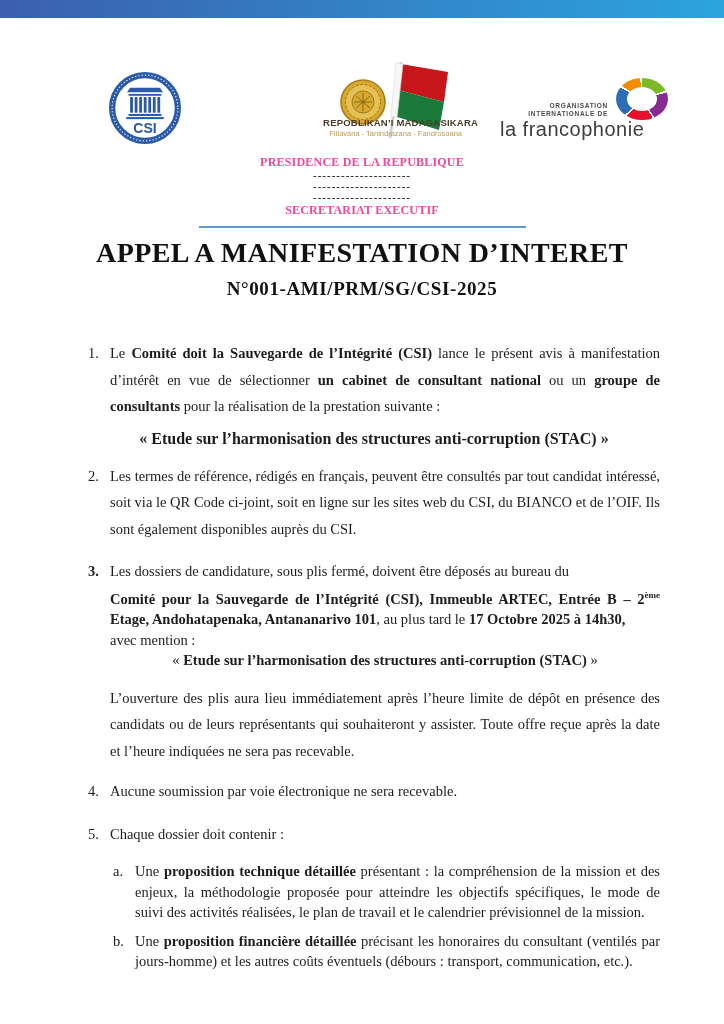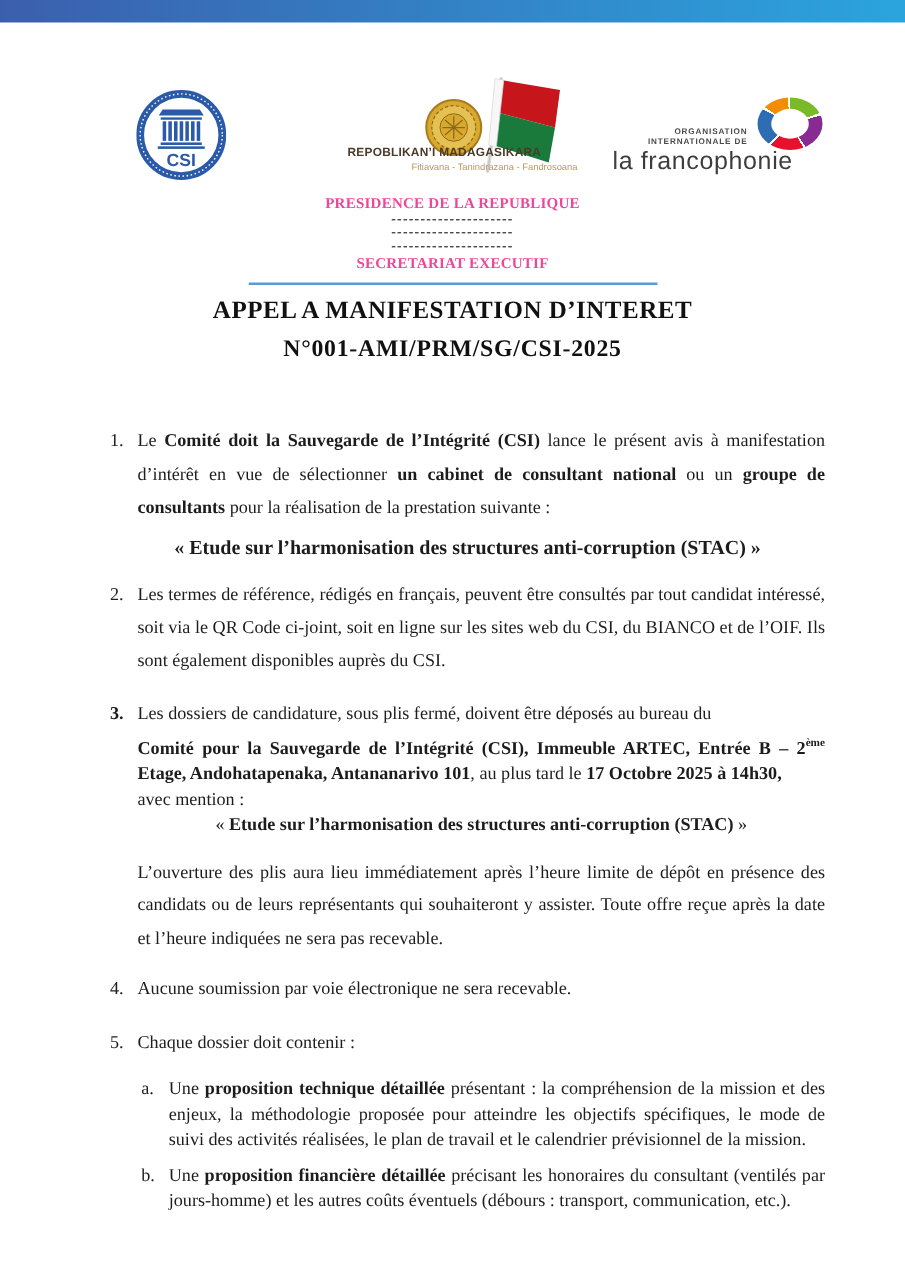--- a/index.html
+++ b/index.html
@@ -9,29 +9,29 @@
   }
   .topbar {
     position:absolute; top:0; left:0; width:724px; height:18px;
     background:linear-gradient(to right,#3b5fad,#2ba4de);
   }
   
   .logos { position:absolute; top:18px; left:0; width:724px; height:132px;margin-left:16px; }
   .csi-logo { position:absolute; left:93px; top:54px; width:72px; height:72px; }
   .mg-emblem { position:absolute; left:290px; top:42px; width:150px; height:80px; }
   .mg-name {
-    position:absolute; left:262px; top:99px; width:200px; text-align:left;
+    position:absolute; left:262px; top:99px; width:200px; text-align:right;
     font-family:"Liberation Sans",sans-serif; font-weight:bold; font-size:9.5px;
     color:#4a3b28; letter-spacing:0.2px;
   }
   .mg-motto {
     position:absolute; left:246px; top:111px; width:200px; text-align:right;
     font-family:Liberation Sans, sans-serif; font-size:7.5px; color:#b89a55;
   }
-  .oif { position:absolute; right:80px; top:60px; width:170px; height:62px; }
+  .oif { position:absolute; right:70px; top:60px; width:170px; height:62px; }
   .oif-small {
     position:absolute; right:62px; top:24px; text-align:right;
     font-family:"Liberation Sans",sans-serif; font-size:6.5px; font-weight:bold;
     color:#4a4a4a; letter-spacing:0.7px; line-height:8px;
   }
   .oif-ring { position:absolute; right:2px; top:0; width:52px; height:42px; border-radius:50%;
     background:conic-gradient(from 0deg,
       #7ab929 0deg 70deg, #ffffff 70deg 75deg,
       #872b93 75deg 146deg, #ffffff 146deg 151deg,
       #e8112d 151deg 222deg, #ffffff 222deg 227deg,
@@ -43,21 +43,21 @@
   .oif-wordmark {
     position:absolute; left:0; bottom:0; width:170px;
     font-family:"Liberation Sans",sans-serif; font-size:20px; color:#3d3d3d;
     letter-spacing:0.5px; line-height:22px;
   }
   
   .adm { position:absolute; top:155px; left:0; width:724px; text-align:center; }
   .adm-line { font-size:12px; font-weight:bold; color:#ec4899; letter-spacing:0.2px; line-height:15px; }
   .adm-dash { font-size:11px; font-weight:bold; color:#222; line-height:11px; letter-spacing:1px; }
   .blue-rule { width:327px; height:0; border-top:2px solid #5b9bd5; margin:8px auto 0 auto; }
-  .doc-title { margin-top:9px; font-size:20px; font-weight:bold; color:#111; letter-spacing:0.4px; }
+  .doc-title { margin-top:9px; font-size:28px; font-weight:bold; color:#111; letter-spacing:0.4px; }
   .doc-number { margin-top:9px; font-size:19px; font-weight:bold; color:#111; letter-spacing:0.6px; }
   
   .bodytext { position:absolute; top:340px; left:0; width:724px; padding:0 64px 0 88px; box-sizing:border-box; font-size:14.5px; }
   .b { font-weight:bold; }
   sup { font-size:9px; vertical-align:super; line-height:0; }
   .li { display:flex; }
   .num { width:22px; flex-shrink:0; line-height:26.5px; }
   .numtight { line-height:26.5px; }
   .txt { flex:1; }
   .loose { line-height:26.5px; }

